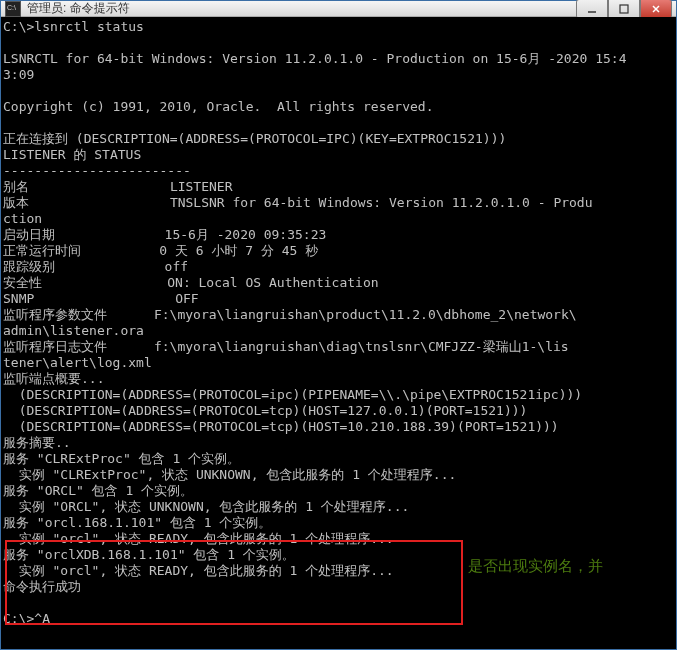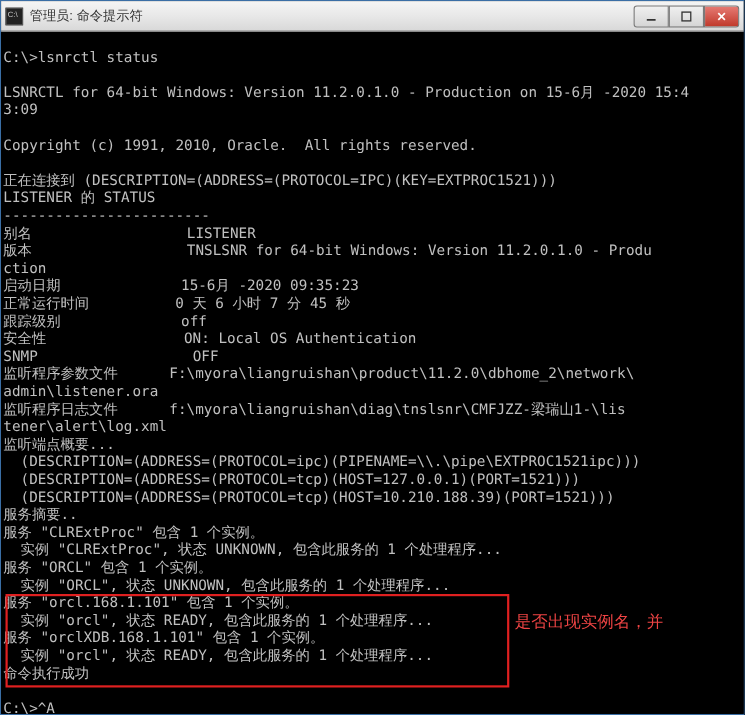--- a/index.html
+++ b/index.html
@@ -13,21 +13,21 @@
     }
     .window {
       width: 677px;
       height: 650px;
       border: 1px solid #3a6ea5;
       background: #000;
       display: flex;
       flex-direction: column;
     }
     .titlebar {
-      height: 28px;
+      height: 16px;
       background: linear-gradient(to bottom, #f5f5f5 0%, #e8e8e8 50%, #d8d8d8 100%);
       border-bottom: 1px solid #aaa;
       display: flex;
       align-items: center;
       padding: 0 4px;
       font-family: "Microsoft YaHei", "SimSun", sans-serif;
       font-size: 12px;
       color: #333;
     }
     .titlebar-icon {
@@ -70,39 +70,39 @@
       border-radius: 0 3px 3px 0;
     }
     .win-btn.min { border-radius: 3px 0 0 3px; }
     .win-btn svg { width: 10px; height: 10px; }
     .terminal {
       flex: 1;
       background: #000;
       color: #c0c0c0;
       font-size: 13px;
       line-height: 16px;
-      padding: 16px 2px;
+      padding: 2px 2px;
       white-space: pre;
       overflow: hidden;
       font-family: "NSimSun", "SimSun", "Consolas", monospace;
     }
     .red-box {
       border: 2px solid #e02020;
       position: absolute;
       left: 5px;
       top: 540px;
       width: 458px;
       height: 85px;
       pointer-events: none;
     }
     .annotation {
       position: absolute;
       left: 468px;
       top: 555px;
-      color: #ef4444;
+      color: #4d7c0f;
       font-family: "Microsoft YaHei", "SimSun", sans-serif;
       font-size: 15px;
       line-height: 22px;
       pointer-events: none;
     }
   </style>
 </head>
 <body>
 
 <div class="window">

